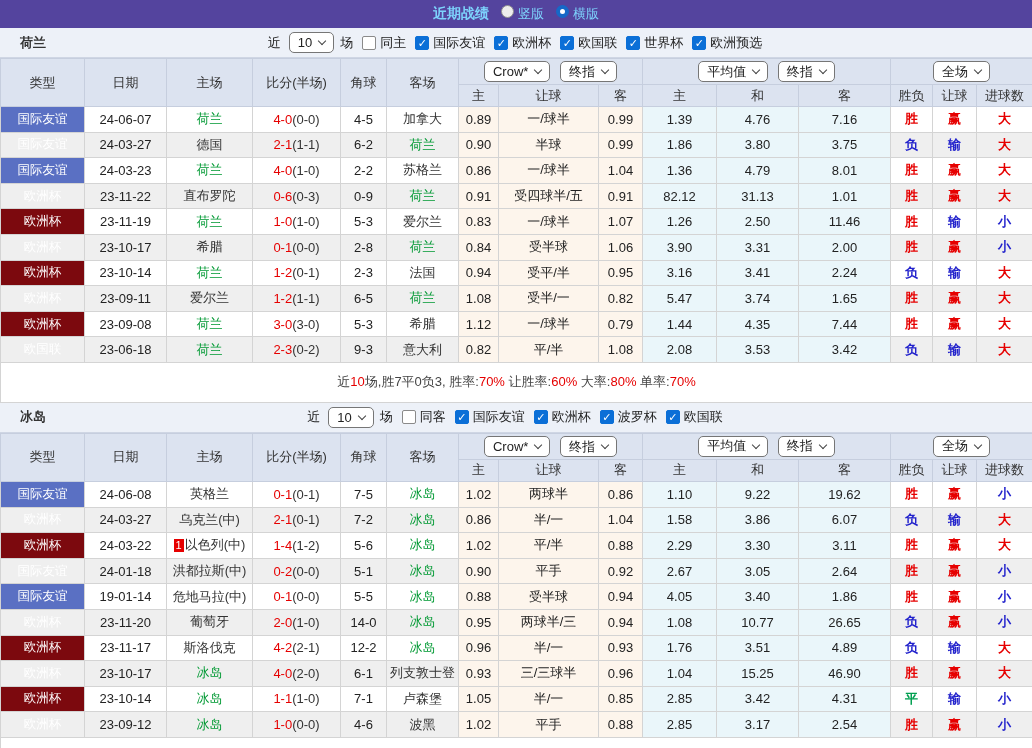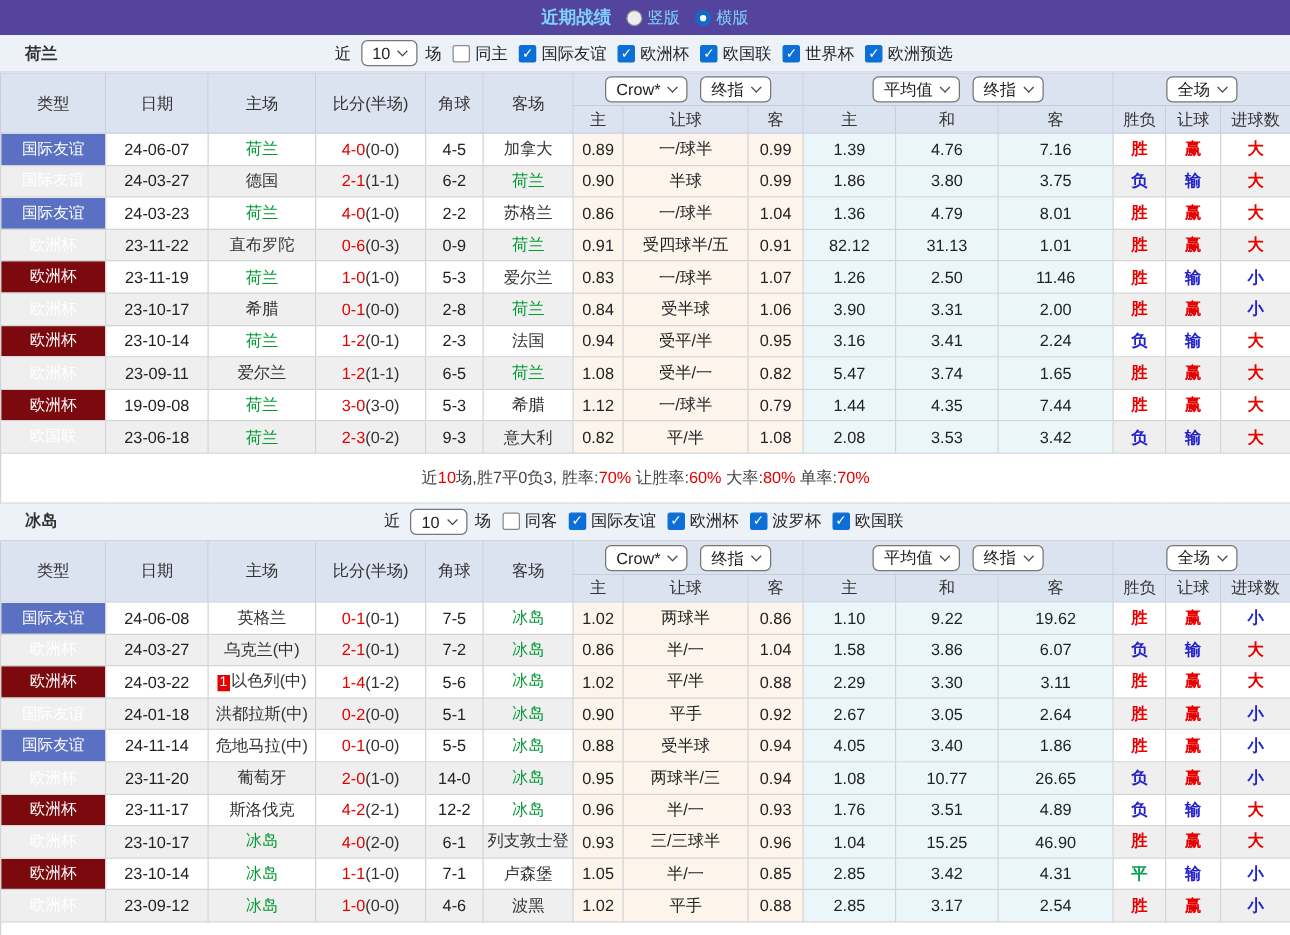--- a/index.html
+++ b/index.html
@@ -10,21 +10,21 @@
   }
   *{box-sizing:border-box;}
   html,body{margin:0;padding:0;}
   body{
     width:1032px;height:748px;overflow:hidden;background:#fff;
     font-family:"Liberation Sans","DejaVu Sans",sans-serif;font-size:13px;color:#222;
   }
   
   .titlebar{height:28px;background:var(--purple);display:flex;align-items:center;justify-content:center;gap:12px;color:#7dd3fc;}
   .titlebar .title{font-weight:bold;font-size:14px;}
-  .radio{display:inline-flex;align-items:center;gap:4px;font-size:13px;cursor:pointer;font-family:Liberation Mono, monospace;}
+  .radio{display:inline-flex;align-items:flex-start;gap:4px;font-size:13px;cursor:pointer;font-family:Liberation Mono, monospace;}
   .rdot{width:13px;height:13px;border-radius:50%;display:inline-block;}
   .rdot.off{background:#ededed;border:1px solid #8f8f8f;}
   .rdot.on{background:#fff;border:4px solid #1668c7;}
   
   .secbar{height:30px;background:var(--sec-bg);position:relative;display:flex;align-items:center;justify-content:center;border-bottom:1px solid #cfd6e4;}
   .secbar .team{position:absolute;left:20px;font-weight:bold;color:#333;}
   .filters{display:flex;align-items:center;gap:3px;}
   .flt-lbl{color:#222;margin-right:2px;}
   .cb{width:14px;height:14px;border:1px solid #8a8a8a;border-radius:2px;background:#fff;display:inline-block;margin:0 1px 0 4px;font-size:11px;line-height:13px;text-align:center;color:#fff;cursor:pointer;}
   .cb.on{background:#0b6fd7;border-color:#0b6fd7;}
@@ -292,21 +292,21 @@
         <td class="c-odds">0.82</td>
         <td class="c-avg">5.47</td>
         <td class="c-avg">3.74</td>
         <td class="c-avg">1.65</td>
         <td class="res r-red">胜</td>
         <td class="res r-red">赢</td>
         <td class="res r-red">大</td>
       </tr>
       <tr class="data odd">
         <td class="type t-eurocup">欧洲杯</td>
-        <td>19-09-08</td>
+        <td>23-09-08</td>
         <td><span class="team-g">荷兰</span></td>
         <td><span class="score">3-0</span><span class="half">(3-0)</span></td>
         <td>5-3</td>
         <td><span class="team-n">希腊</span></td>
         <td class="c-odds">1.12</td>
         <td class="c-odds">一/球半</td>
         <td class="c-odds">0.79</td>
         <td class="c-avg">1.44</td>
         <td class="c-avg">4.35</td>
         <td class="c-avg">7.44</td>
@@ -489,21 +489,21 @@
         <td class="c-odds">0.92</td>
         <td class="c-avg">2.67</td>
         <td class="c-avg">3.05</td>
         <td class="c-avg">2.64</td>
         <td class="res r-red">胜</td>
         <td class="res r-red">赢</td>
         <td class="res r-blue">小</td>
       </tr>
       <tr class="data odd">
         <td class="type t-friendly">国际友谊</td>
-        <td>24-11-14</td>
+        <td>19-01-14</td>
         <td><span class="team-n">危地马拉(中)</span></td>
         <td><span class="score">0-1</span><span class="half">(0-0)</span></td>
         <td>5-5</td>
         <td><span class="team-g">冰岛</span></td>
         <td class="c-odds">0.88</td>
         <td class="c-odds">受半球</td>
         <td class="c-odds">0.94</td>
         <td class="c-avg">4.05</td>
         <td class="c-avg">3.40</td>
         <td class="c-avg">1.86</td>

